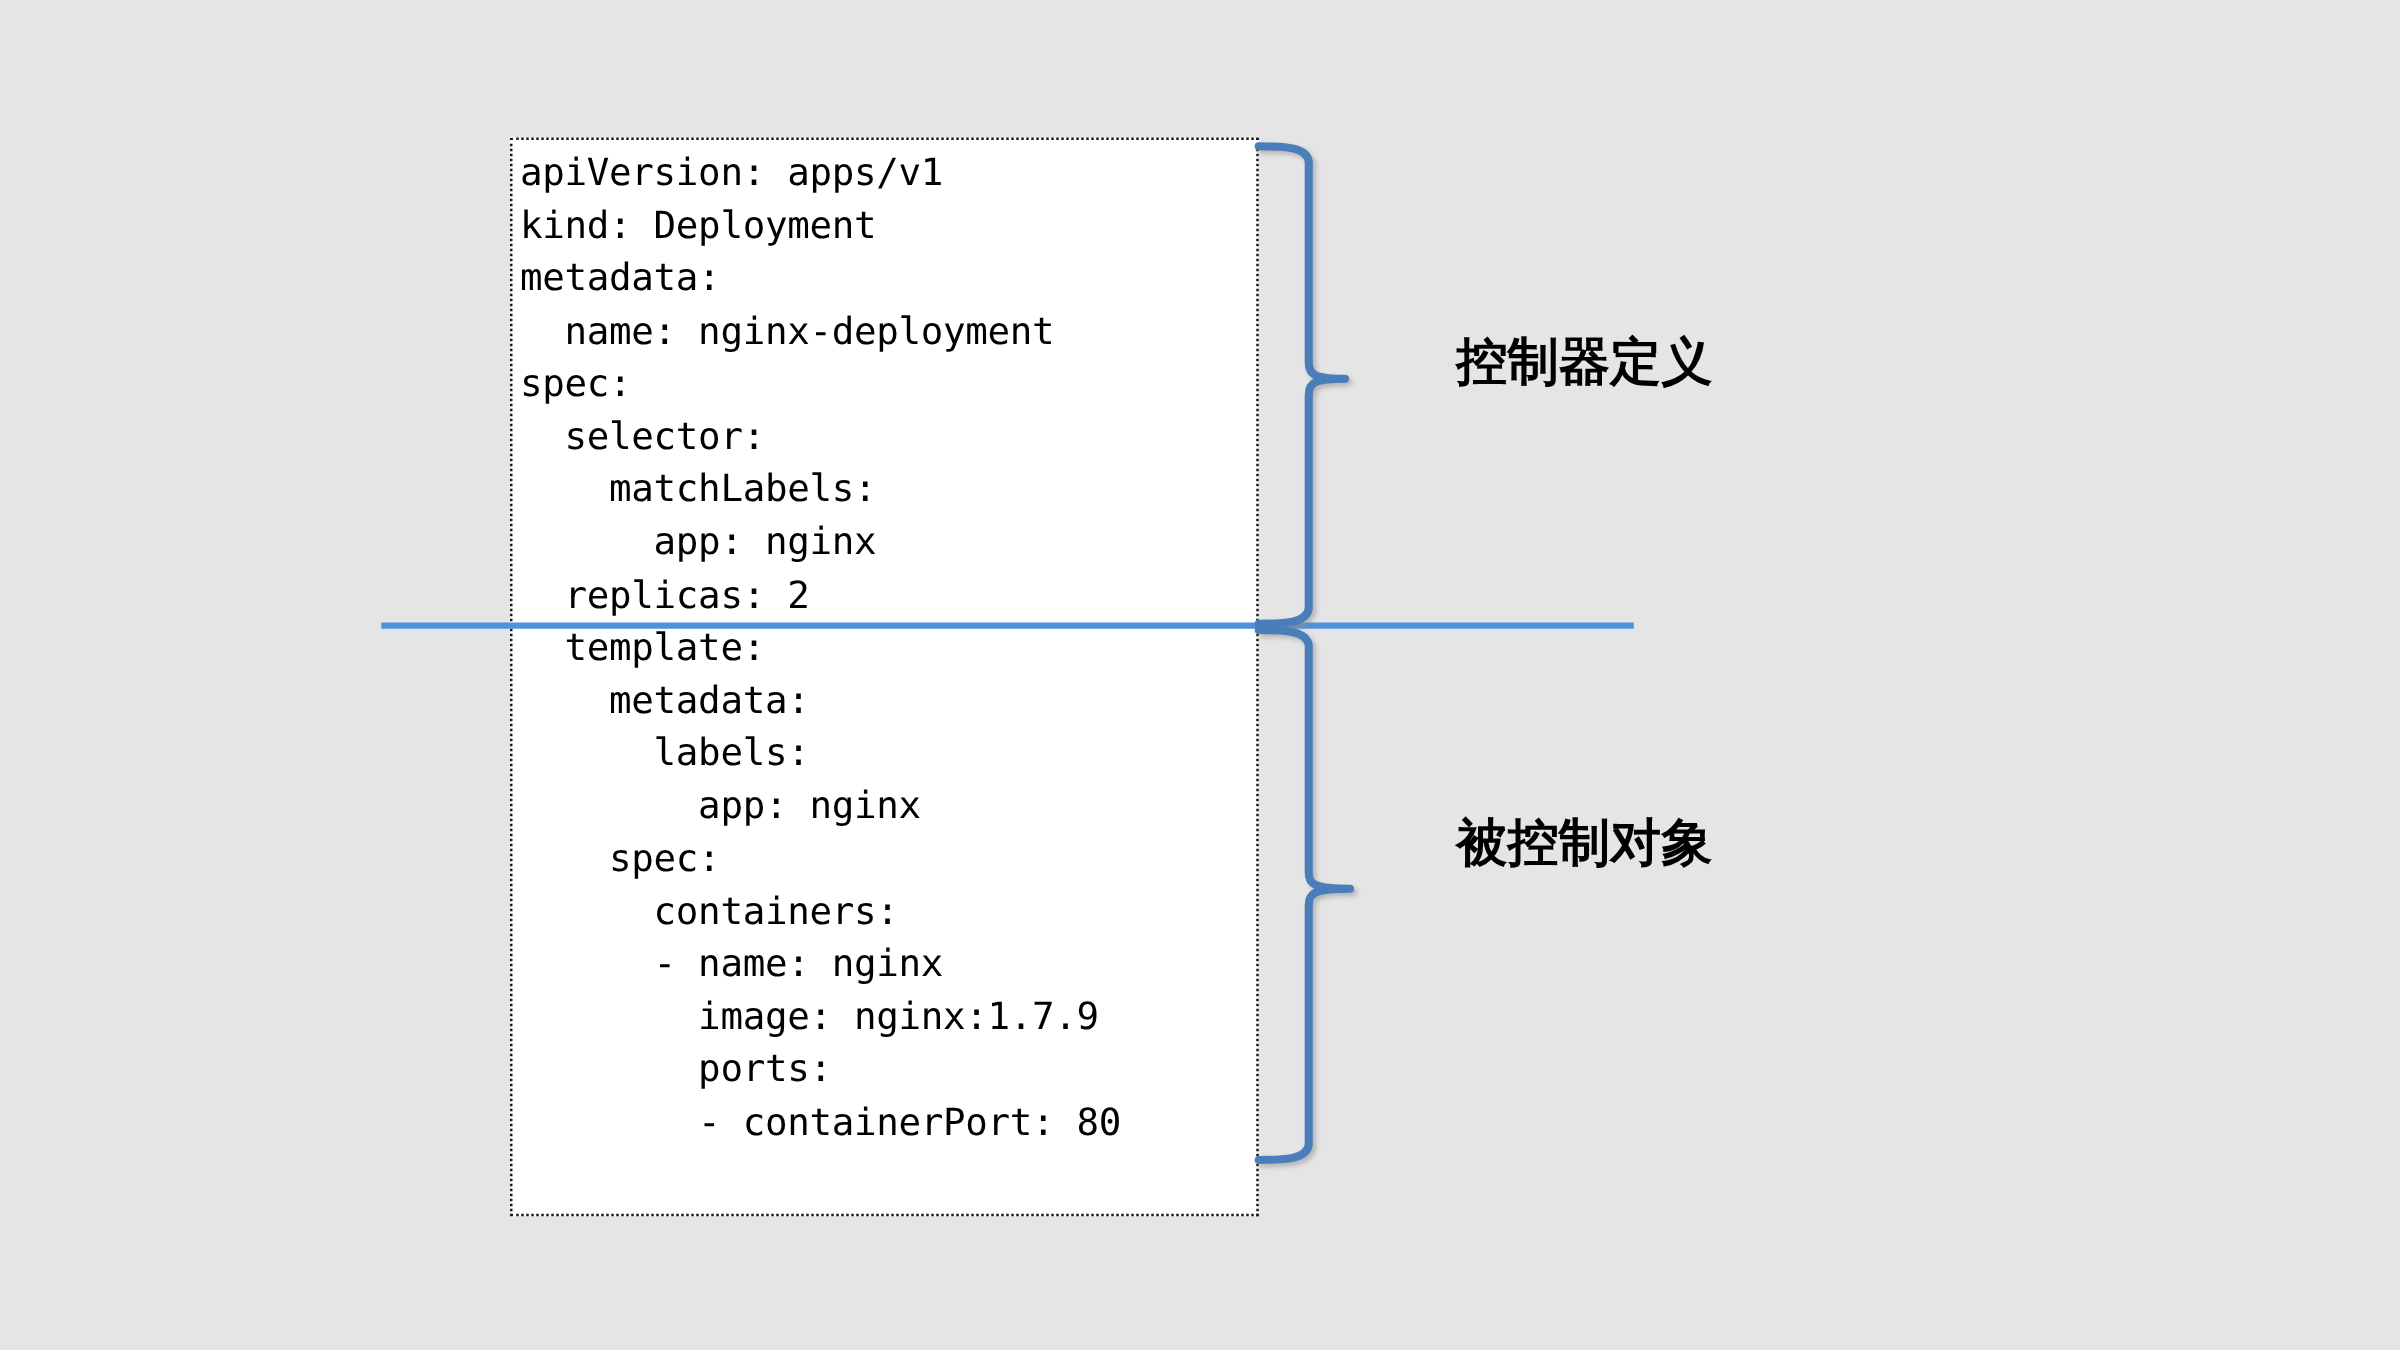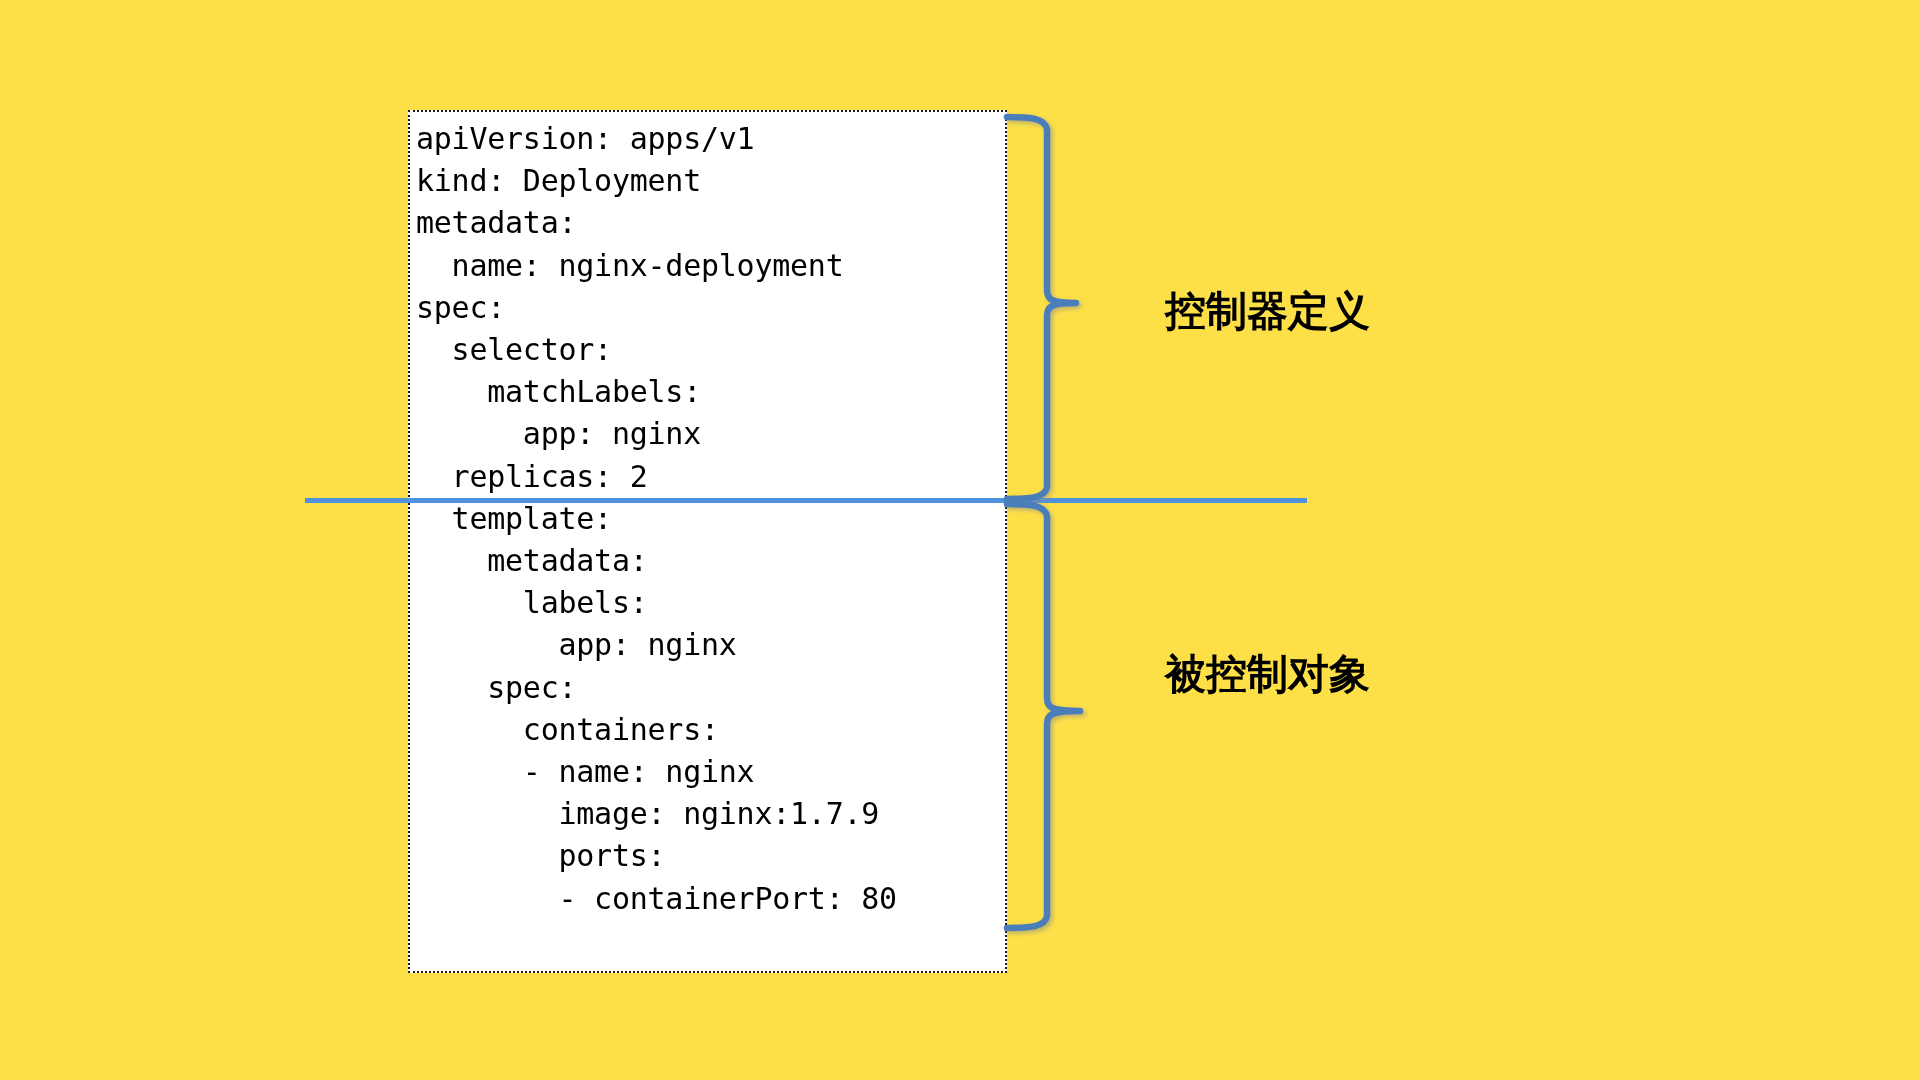--- a/index.html
+++ b/index.html
@@ -14,21 +14,21 @@
     overflow: hidden;
     font-family: "Liberation Sans", sans-serif;
   }
 
   #stage {
     position: absolute;
     left: 0;
     top: 0;
     width: 1920px;
     height: 1080px;
-    background: #fde047;
+    background: #e5e5e5;
   }
 
   
   .yaml-box {
     position: absolute;
     left: 408px;
     top: 110px;
     width: 599px;
     height: 863px;
     border: 2px dotted #1a1a1a;
@@ -92,22 +92,21 @@
     font-family: "DejaVu Sans", "Liberation Sans", sans-serif;
     font-size: 41px;
     font-weight: 700;
     color: #000000;
     white-space: nowrap;
     letter-spacing: 0px;
     line-height: 1;
   }
   .anno-controller {
     left: 1165px;
-    top: 294px;
-    font-family: Liberation Mono, monospace;
+    top: 269px;
   }
   .anno-controlled {
     left: 1165px;
     top: 654px;
   }
 </style>
 </head>
 <body>
 
 <div id="stage">

